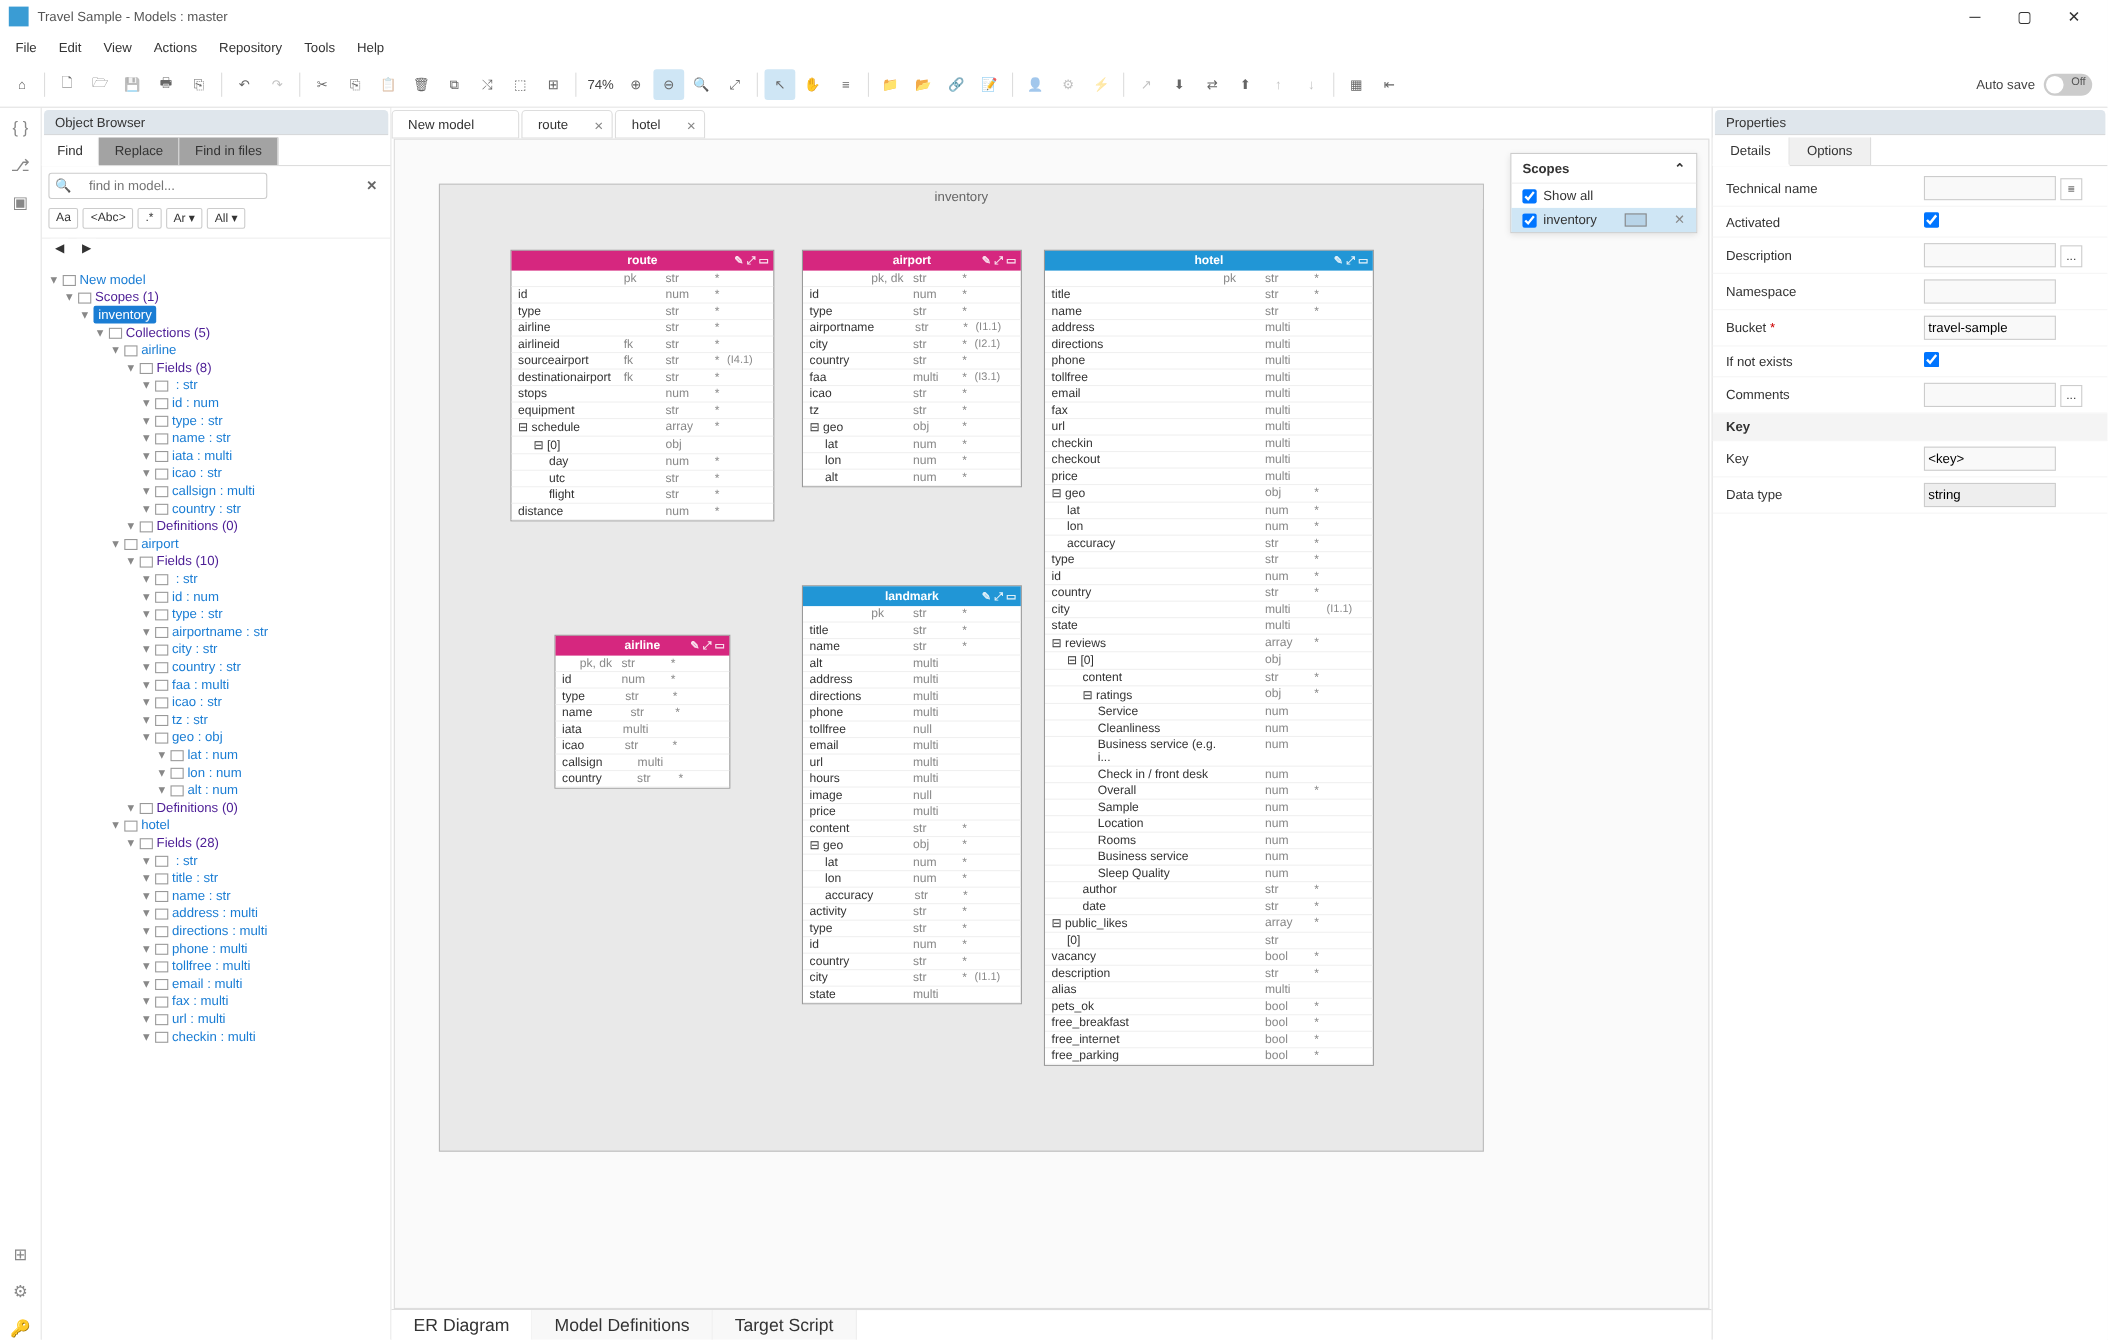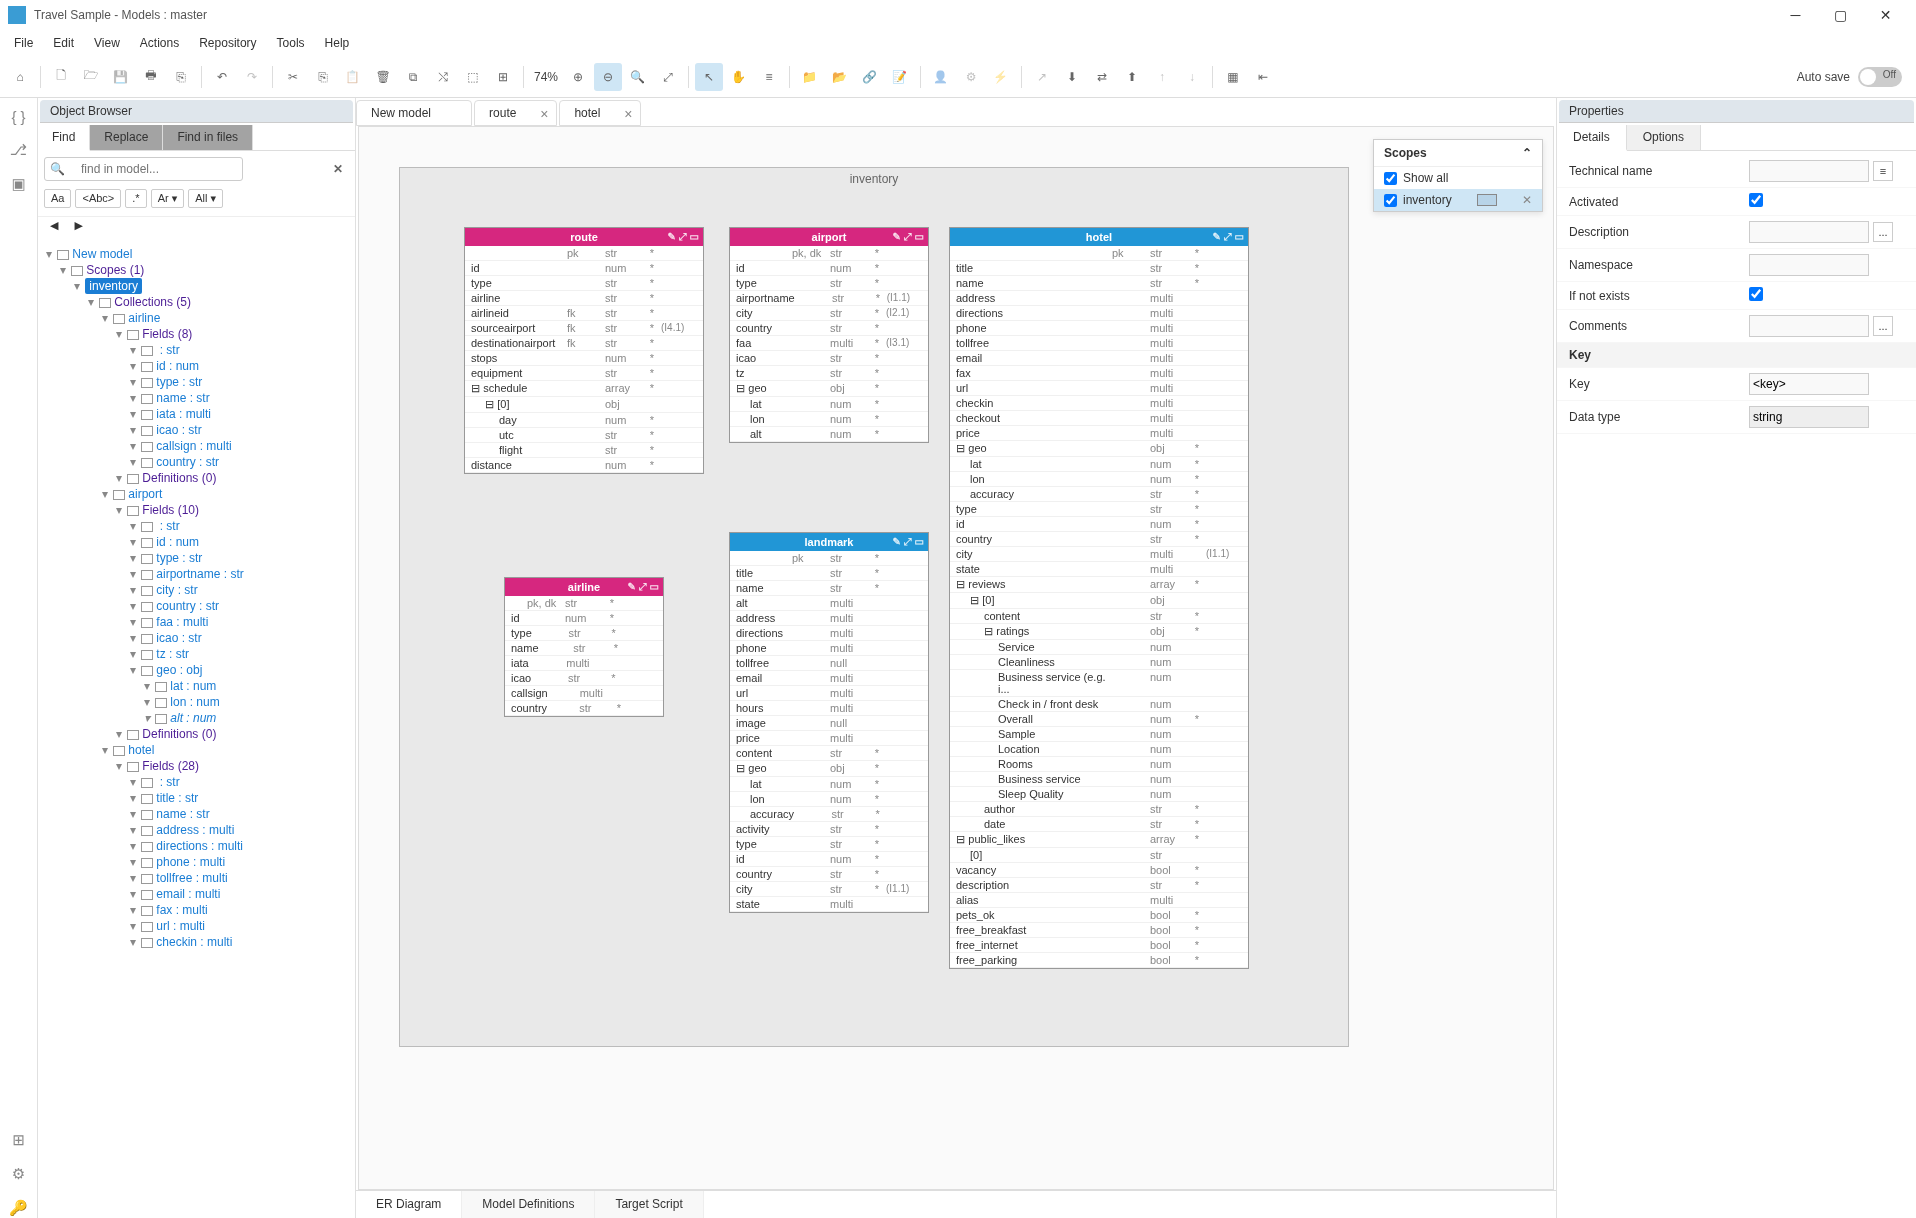--- a/index.html
+++ b/index.html
@@ -58,21 +58,21 @@
 .entity .row { display:flex; padding:1px 6px; border-bottom:1px solid #f0f0f0;}
 .entity .row .c1 { flex:1; }
 .entity .row .c2 { width:38px; color:#888;}
 .entity .row .c3 { width:38px; color:#888;}
 .entity .row .c4 { width:18px; color:#888; text-align:center;}
 .entity .row .c5 { width:36px; color:#888; font-size:10px;}
 .entity .row.indent1 .c1 { padding-left:14px;}
 .entity .row.indent2 .c1 { padding-left:28px;}
 .entity .row.indent3 .c1 { padding-left:42px;}
 .bottomtabs { display:flex; height: 28px; border-top:1px solid #ddd;}
-.bottomtabs .btab { padding:6px 20px; font-size:12px; border-right:1px solid #eee; background:#f8f8f8;}
+.bottomtabs .btab { padding:6px 20px; font-size:16px; border-right:1px solid #eee; background:#f8f8f8;}
 .bottomtabs .btab.active { background:#fff;}
 .scopespanel { position:absolute; right:10px; top:12px; width: 170px; background:#fff; border:1px solid #ccc; box-shadow:0 2px 6px rgba(0,0,0,.1); font-size:12px;}
 .scopespanel .sphdr { padding:6px 10px; font-weight:bold; display:flex; justify-content:space-between; border-bottom:1px solid #eee;}
 .scopespanel .sprow { padding:4px 10px; display:flex; align-items:center; gap:6px;}
 .scopespanel .sprow.sel { background:#cfe6f5;}
 .scopespanel .sprow .cls { margin-left:auto; color:#888;}
 .rightpanel { width: 360px; border-left:1px solid #e0e0e0; background:#fff; display:flex; flex-direction:column;}
 .rightpanel .panelhdr { margin:2px;}
 .rtabs { display:flex; border-bottom:1px solid #ddd;}
 .rtabs .rtab { padding:5px 16px; font-size:12px; border-right:1px solid #ddd;}
@@ -226,21 +226,21 @@
         <div class="node" style="padding-left: 88px;"><span class="toggle-ico">▾</span> <span class="ico"></span><span class="label ">type : str</span></div>
         <div class="node" style="padding-left: 88px;"><span class="toggle-ico">▾</span> <span class="ico"></span><span class="label ">airportname : str</span></div>
         <div class="node" style="padding-left: 88px;"><span class="toggle-ico">▾</span> <span class="ico"></span><span class="label ">city : str</span></div>
         <div class="node" style="padding-left: 88px;"><span class="toggle-ico">▾</span> <span class="ico"></span><span class="label ">country : str</span></div>
         <div class="node" style="padding-left: 88px;"><span class="toggle-ico">▾</span> <span class="ico"></span><span class="label ">faa : multi</span></div>
         <div class="node" style="padding-left: 88px;"><span class="toggle-ico">▾</span> <span class="ico"></span><span class="label ">icao : str</span></div>
         <div class="node" style="padding-left: 88px;"><span class="toggle-ico">▾</span> <span class="ico"></span><span class="label ">tz : str</span></div>
         <div class="node" style="padding-left: 88px;"><span class="toggle-ico">▾</span> <span class="ico"></span><span class="label ">geo : obj</span></div>
         <div class="node" style="padding-left: 102px;"><span class="toggle-ico">▾</span> <span class="ico"></span><span class="label ">lat : num</span></div>
         <div class="node" style="padding-left: 102px;"><span class="toggle-ico">▾</span> <span class="ico"></span><span class="label ">lon : num</span></div>
-        <div class="node" style="padding-left: 102px; font-style: italic;"><span class="toggle-ico">▾</span> <span class="ico"></span><span class="label ">alt : num</span></div>
+        <div class="node" style="padding-left: 102px;"><span class="toggle-ico">▾</span> <span class="ico"></span><span class="label ">alt : num</span></div>
         <div class="node" style="padding-left: 74px;"><span class="toggle-ico">▾</span> <span class="ico"></span><span class="label dark">Definitions (0)</span></div>
         <div class="node" style="padding-left: 60px;"><span class="toggle-ico">▾</span> <span class="ico"></span><span class="label ">hotel</span></div>
         <div class="node" style="padding-left: 74px;"><span class="toggle-ico">▾</span> <span class="ico"></span><span class="label dark">Fields (28)</span></div>
         <div class="node" style="padding-left: 88px;"><span class="toggle-ico">▾</span> <span class="ico"></span><span class="label "><key> : str</key></span></div>
         <div class="node" style="padding-left: 88px;"><span class="toggle-ico">▾</span> <span class="ico"></span><span class="label ">title : str</span></div>
         <div class="node" style="padding-left: 88px;"><span class="toggle-ico">▾</span> <span class="ico"></span><span class="label ">name : str</span></div>
         <div class="node" style="padding-left: 88px;"><span class="toggle-ico">▾</span> <span class="ico"></span><span class="label ">address : multi</span></div>
         <div class="node" style="padding-left: 88px;"><span class="toggle-ico">▾</span> <span class="ico"></span><span class="label ">directions : multi</span></div>
         <div class="node" style="padding-left: 88px;"><span class="toggle-ico">▾</span> <span class="ico"></span><span class="label ">phone : multi</span></div>
         <div class="node" style="padding-left: 88px;"><span class="toggle-ico">▾</span> <span class="ico"></span><span class="label ">tollfree : multi</span></div>
@@ -1068,20 +1068,24 @@
         </div>
         <div class="proprow">
           <span class="plabel">Description</span>
           <span class="pval"><input type="text" value="" style=""><span class="btn">...</span></span>
         </div>
         <div class="proprow">
           <span class="plabel">Namespace</span>
           <span class="pval"><input type="text" value="" style=""></span>
         </div>
         <div class="proprow">
+          <span class="plabel">Bucket <span class="req">*</span></span>
+          <span class="pval"><input type="text" value="travel-sample" style=""></span>
+        </div>
+        <div class="proprow">
           <span class="plabel">If not exists</span>
           <span class="pval"><input type="checkbox" class="cb" checked="" style=""></span>
         </div>
         <div class="proprow">
           <span class="plabel">Comments</span>
           <span class="pval"><input type="text" value="" style=""><span class="btn">...</span></span>
         </div>
         <div class="proprow" style="font-weight: bold; background: rgb(244, 244, 244);">
           <span class="plabel">Key</span>
           <span class="pval"></span>

